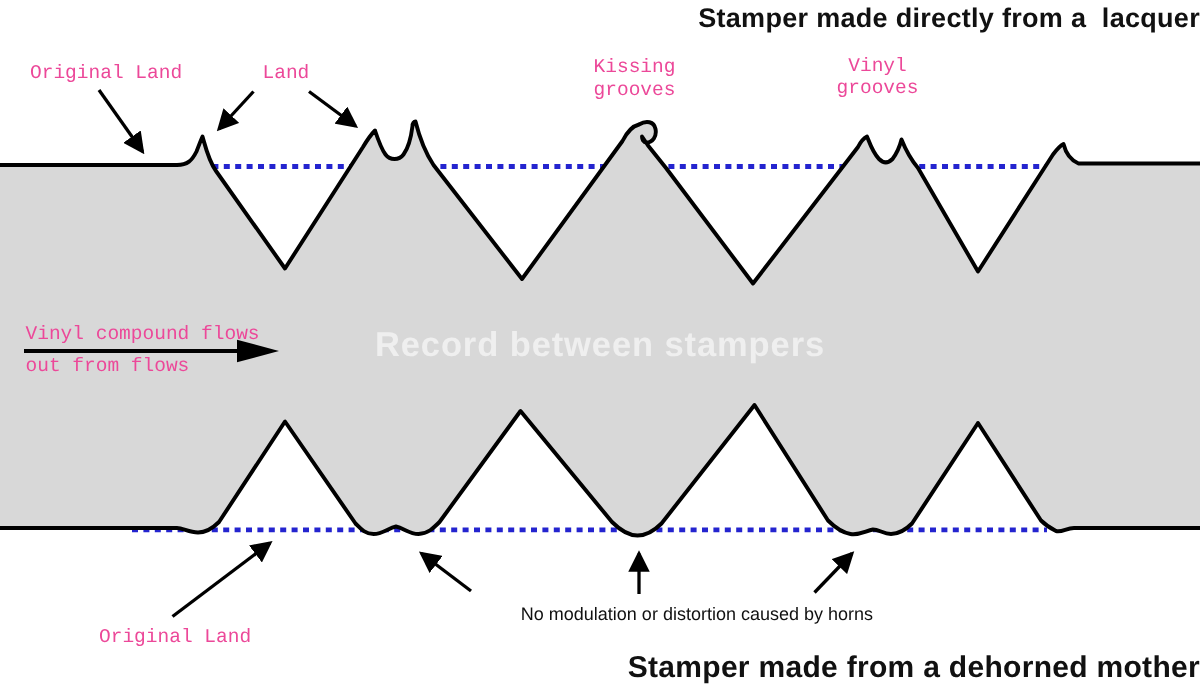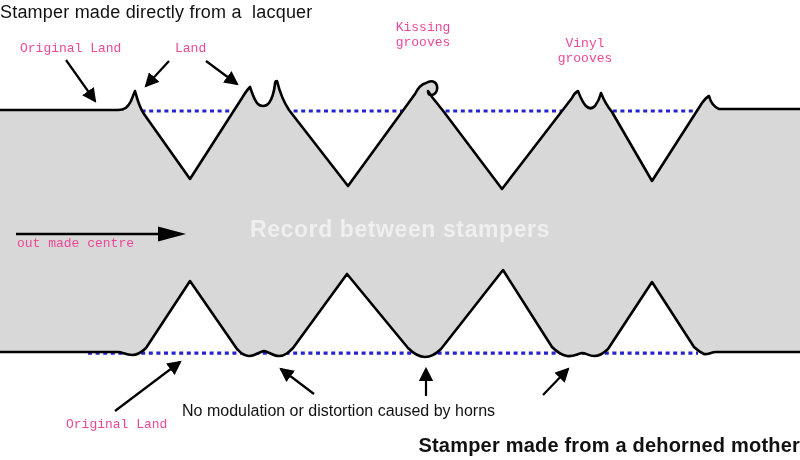--- a/index.html
+++ b/index.html
@@ -4,37 +4,37 @@
 <style>
   html,body{margin:0;padding:0;background:#ffffff;}
   #stage{
     position:relative;width:800px;height:460px;overflow:hidden;
     background:#ffffff;font-family:"Liberation Sans",sans-serif;color:#111;
   }
   #diagram-svg{position:absolute;left:0;top:0;}
   .lbl{position:absolute;font-size:13px;line-height:15px;color:#ec4899;font-family:Liberation Mono, monospace;}
   .ctr{text-align:center;}
   .title-top{
-    position:absolute;top:2px;left:0;width:800px;text-align:left;
-    font-size:18px;font-weight:normal;white-space:pre;letter-spacing:.2px;
+    position:absolute;top:2px;left:0;width:800px;text-align:right;
+    font-size:18px;font-weight:bold;white-space:pre;letter-spacing:.2px;
   }
   .title-bottom{
     position:absolute;top:434px;left:0;width:800px;text-align:right;
     font-size:20px;font-weight:bold;letter-spacing:.2px;
   }
   .record-label{
     position:absolute;top:216px;left:0;width:800px;text-align:center;
     font-size:23px;font-weight:600;color:#efefef;letter-spacing:.6px;
   }
-  .no-mod{position:absolute;top:402px;left:182px;width:400px;text-align:left;font-size:16px;}
+  .no-mod{position:absolute;top:402px;left:182px;width:400px;text-align:right;font-size:12px;}
   .flow1{left:17px;top:215px;}
   .flow2{left:17px;top:236px;}
   .ol-top{left:20px;top:41px;}
   .horns{left:175px;top:41px;}
-  .kissing{left:385px;top:20px;width:76px;}
+  .kissing{left:385px;top:37px;width:76px;}
   .close-g{left:547px;top:36px;width:76px;}
   .ol-bottom{left:66px;top:417px;}
 </style>
 </head>
 <body>
 
 <div id="stage">
 
   <svg id="diagram-svg" width="800" height="460" viewBox="0 0 800 460">
     <defs>
@@ -102,21 +102,22 @@
   <div class="lbl ctr kissing">
     <div>Kissing</div>
     <div>grooves</div>
   </div>
 
   <div class="lbl ctr close-g">
     <div>Vinyl</div>
     <div>grooves</div>
   </div>
 
-  <div class="lbl flow2">out made centre</div>
+  <div class="lbl flow1">Vinyl compound flows</div>
+  <div class="lbl flow2">out from flows</div>
 
   <div class="record-label">Record between stampers</div>
 
   <div class="no-mod">No modulation or distortion caused by horns</div>
 
   <div class="lbl ol-bottom">Original Land</div>
 
   <div class="title-bottom">Stamper made from a dehorned mother</div>
 
 </div>

